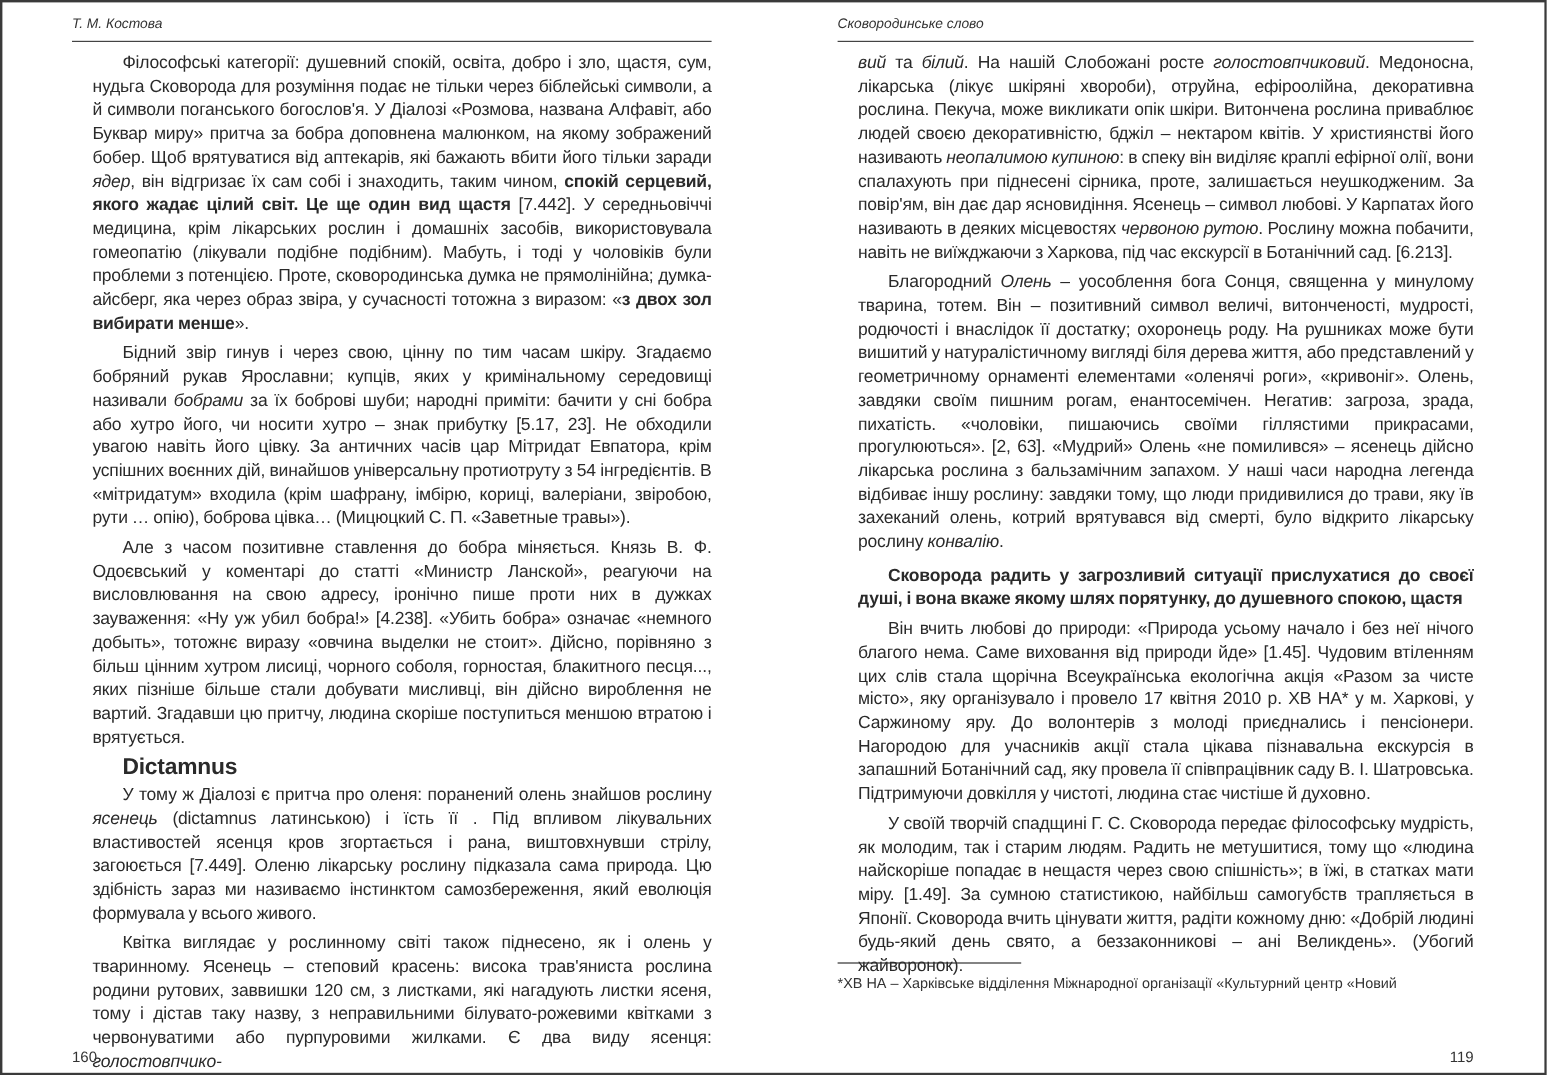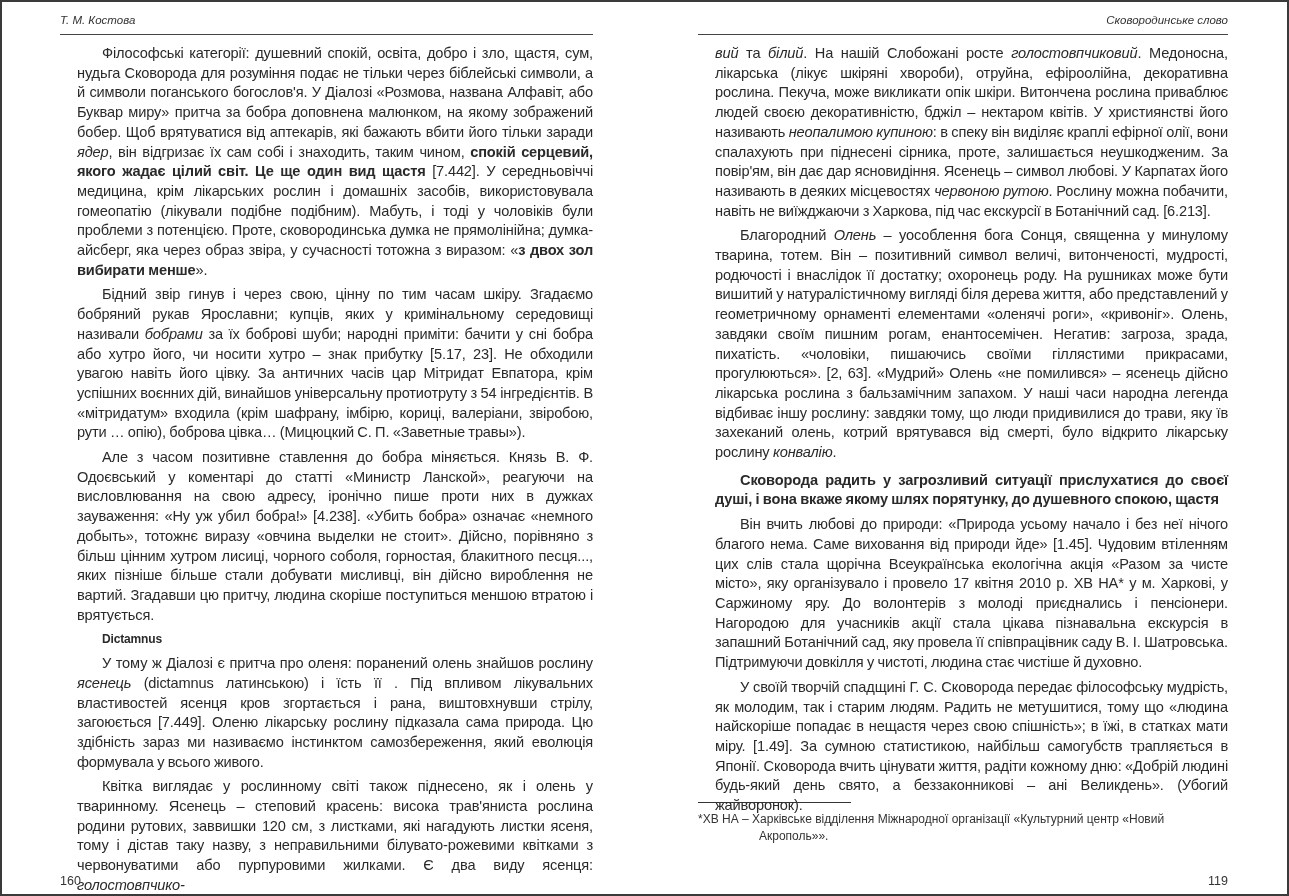--- a/index.html
+++ b/index.html
@@ -13,30 +13,30 @@
   }
   .page { position: absolute; top: 0; height: 668px; }
   .page.left { left: 60px; width: 533px; }
   .page.right { left: 698px; width: 530px; }
   .running-head {
     position: absolute; top: 14px; left: 0; right: 0;
     font-size: 11.5px; font-style: italic; color: #333;
     padding-bottom: 6px; border-bottom: 1px solid #444;
     height: 14px;
   }
-  .page.right .running-head { text-align: right; }
+  .page.right .running-head { text-align: left; }
   .body {
     position: absolute; top: 44px; left: 17px; right: 0;
     font-size: 14.6px; line-height: 19.7px; text-align: justify;
     letter-spacing: -0.15px; word-spacing: -0.5px;
   }
   .body p { margin: 0 0 5px 0; text-indent: 25px; hyphens: manual; }
   .body p.noindent { text-indent: 0; }
   .body h3 {
-    margin: 0 0 4px 0; padding-left: 25px; font-size: 12px; font-weight: bold;
+    margin: 0 0 4px 0; padding-left: 25px; font-size: 19px; font-weight: bold;
   }
   .body p.boldpara { font-weight: bold; margin-top: 8px; }
   .folio {
     position: absolute; top: 874px; font-size: 12.5px; color: #333;
   }
   .page.left .folio { left: 0; }
   .page.right .folio { right: 0; }
   .footnote-rule {
     position: absolute; left: 0; top: 802px; width: 153px; height: 0;
     border-top: 1.5px solid #333;
@@ -84,16 +84,15 @@
     <p>
       <span>Благородний </span><i>Олень</i><span> – уособлення бога Сонця, священна у минулому тварина, тотем. Він – позитивний символ величі, витонченості, мудрості, родючості і внаслідок її достатку; охоронець роду. На рушниках може бути вишитий у натуралістичному вигляді біля дерева життя, або представлений у геометричному орнаменті елементами «оленячі роги», «кривоніг». Олень, завдяки своїм пишним рогам, енантосемічен. Негатив: загроза, зрада, пихатість. «чоловіки, пишаючись своїми гіллястими прикрасами, прогулюються». [2, 63]. «Мудрий» Олень «не помилився» – ясенець дійсно лікарська рослина з бальзамічним запахом. У наші часи народна легенда відбиває іншу рослину: завдяки тому, що люди придивилися до трави, яку їв захеканий олень, котрий врятувався від смерті, було відкрито лікарську рослину </span><i>конвалію</i><span>.</span>
     </p>
     <p class="boldpara">Сковорода радить у загрозливий ситуації прислухатися до своєї душі, і вона вкаже якому шлях порятунку, до душевного спокою, щастя</p>
     <p>Він вчить любові до природи: «Природа усьому начало і без неї нічого благого нема. Саме виховання від природи йде» [1.45]. Чудовим втіленням цих слів стала щорічна Всеукраїнська екологічна акція «Разом за чисте місто», яку організувало і провело 17 квітня 2010 р. ХВ НА* у м. Харкові, у Саржиному яру. До волонтерів з молоді приєднались і пенсіонери. Нагородою для учасників акції стала цікава пізнавальна екскурсія в запашний Ботанічний сад, яку провела її співпрацівник саду В. І. Шатровська. Підтримуючи довкілля у чистоті, людина стає чистіше й духовно.</p>
     <p>У своїй творчій спадщині Г. С. Сковорода передає філософську мудрість, як молодим, так і старим людям. Радить не метушитися, тому що «людина найскоріше попадає в нещастя через свою спішність»; в їжі, в статках мати міру. [1.49]. За сумною статистикою, найбільш самогубств трапляється в Японії. Сковорода вчить цінувати життя, радіти кожному дню: «Добрій людині будь-який день свято, а беззаконникові – ані Великдень». (Убогий жайворонок).</p>
   </div>
   <div class="footnote-rule"></div>
   <div class="footnote">
     <span>*ХВ НА – Харківське відділення Міжнародної організації «Культурний центр «Новий</span>
-    <span class="cont">Акрополь»».</span>
   </div>
   <div class="folio">119</div>
 </div>
 
 </body></html>

